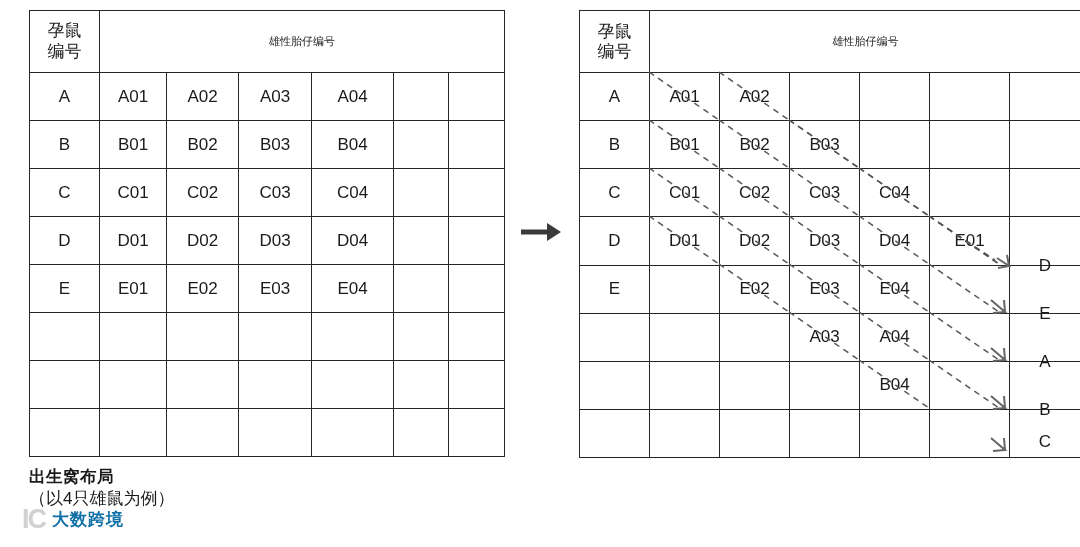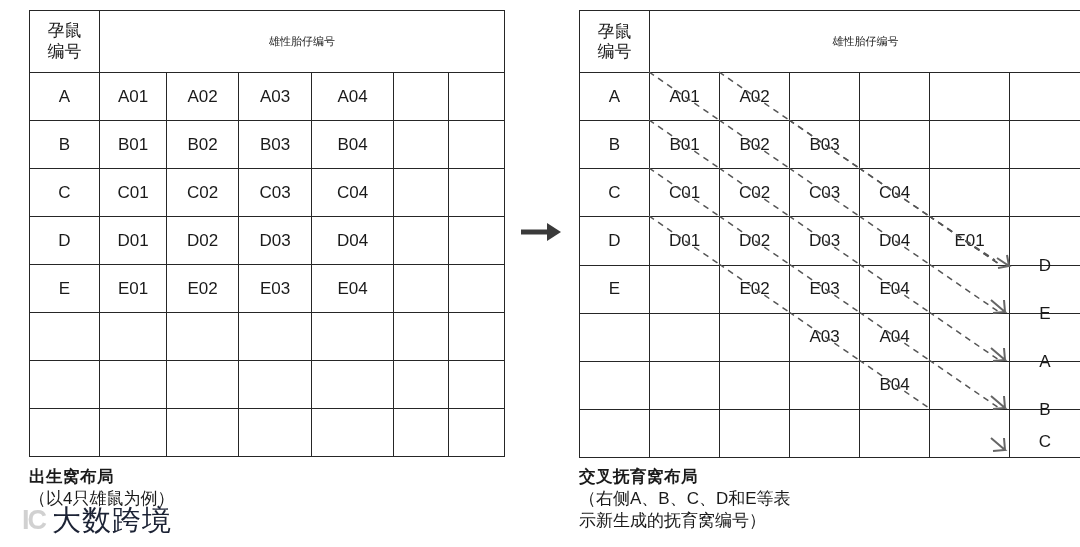--- a/index.html
+++ b/index.html
@@ -61,21 +61,21 @@
   #watermark{
     position:absolute;left:6px;top:506px;
     display:flex;align-items:center;gap:7px;
     opacity:.95;
   }
   #watermark .wm-mark{
     font-size:27px;color:#cfcfcf;font-weight:bold;line-height:1;
     letter-spacing:-2px;
   }
   #watermark .wm-text{
-    font-size:29px;color:#0f172a;font-weight:normal;letter-spacing:1px;
+    font-size:17px;color:#0369a1;font-weight:bold;letter-spacing:1px;
     line-height:1;
   }
 </style>
 </head>
 <body>
 
 <div class="stage">
 
   <table class="tbl" id="left-table">
     <colgroup>
@@ -333,24 +333,19 @@
   <div style="position:absolute;left:993px;top:304px;width:72px;text-align:center;font-size:17px;">E</div>
   <div style="position:absolute;left:993px;top:352px;width:72px;text-align:center;font-size:17px;">A</div>
   <div style="position:absolute;left:993px;top:400px;width:72px;text-align:center;font-size:17px;">B</div>
   <div style="position:absolute;left:993px;top:432px;width:72px;text-align:center;font-size:17px;">C</div>
 
   <div class="caption" id="left-caption">
     <div class="cap-title">出生窝布局</div>
     <div class="cap-sub">（以4只雄鼠为例）</div>
   </div>
 
-  <div class="caption" id="right-caption">
-    <div class="cap-title">交叉抚育窝布局</div>
-    <div class="cap-sub">（右侧A、B、C、D和E等表</div>
-    <div class="cap-sub">示新生成的抚育窝编号）</div>
-  </div>
 
   <div id="watermark">
     <span class="wm-mark">IC</span>
     <span class="wm-text">大数跨境</span>
   </div>
 
 </div>
 
 </body></html>

